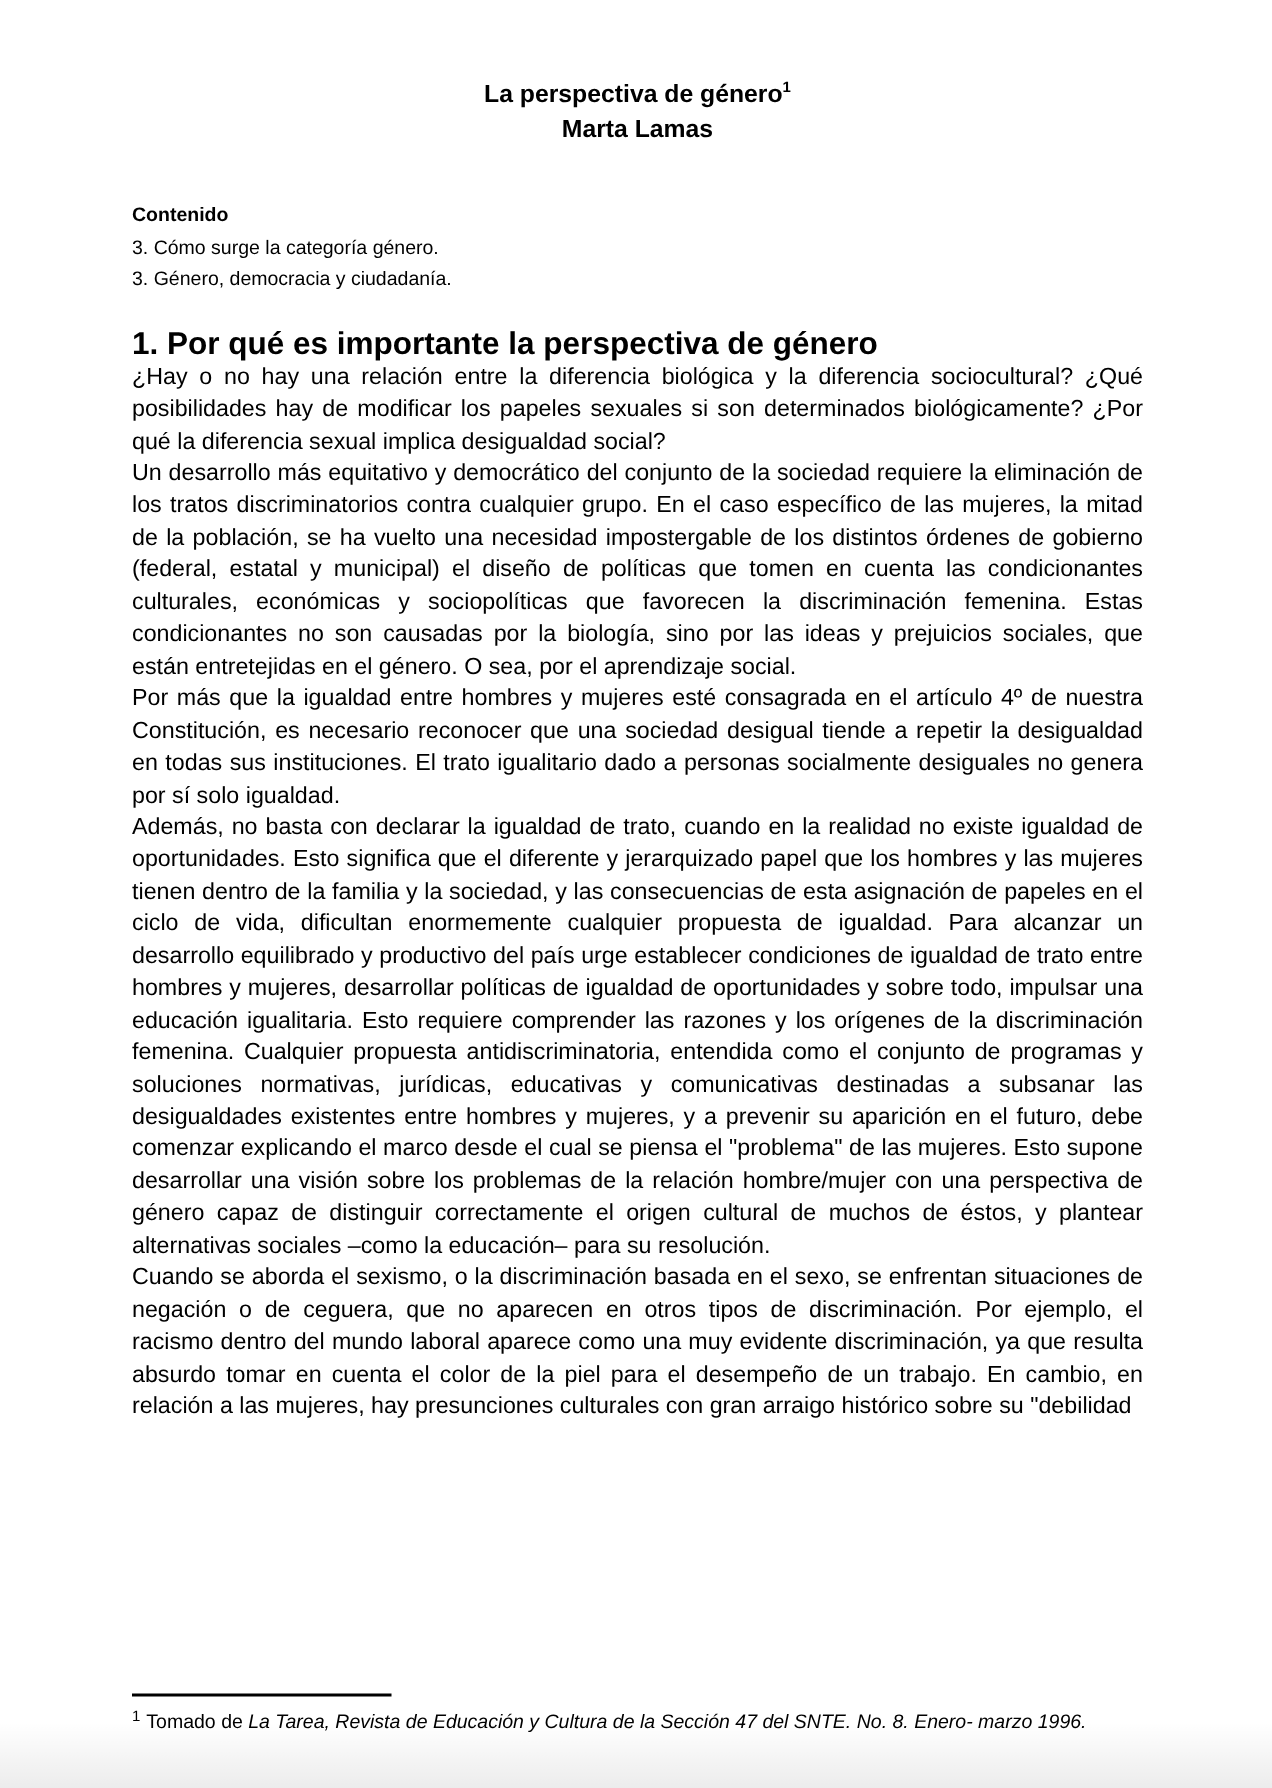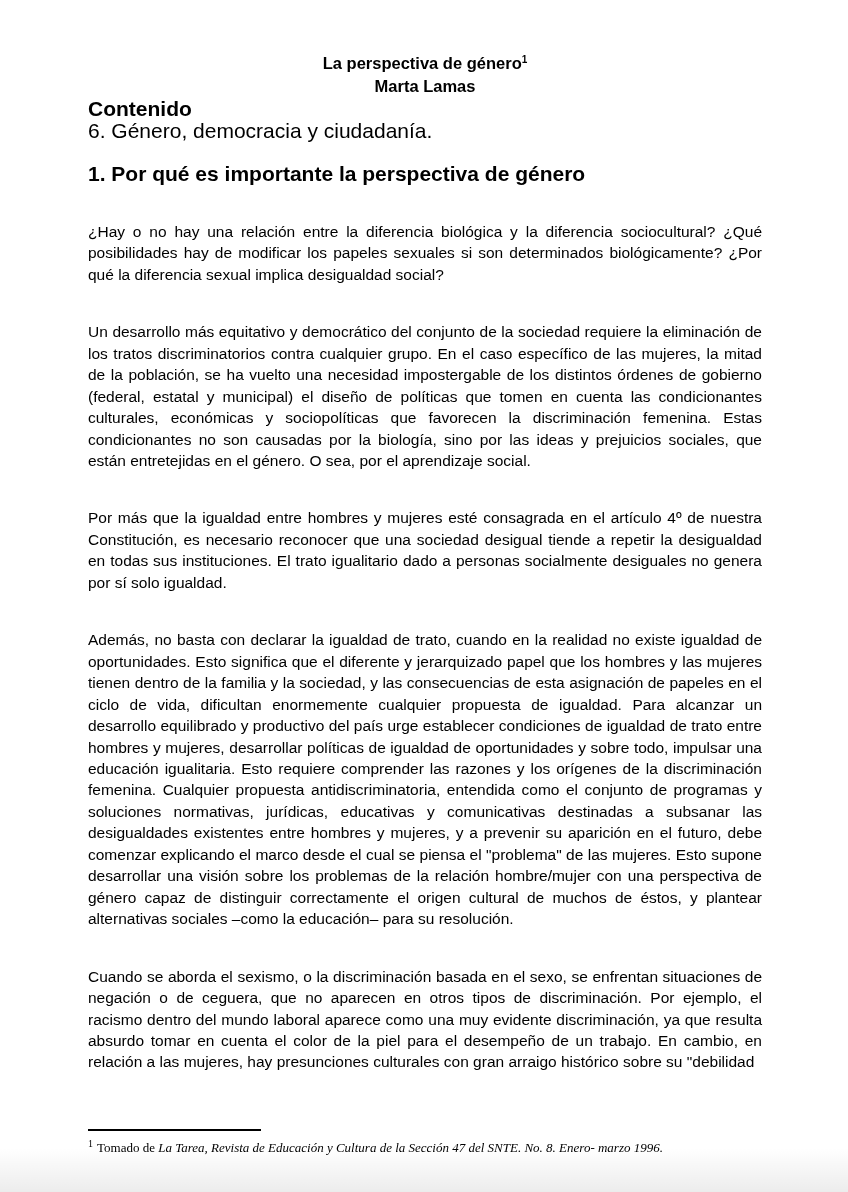--- a/index.html
+++ b/index.html
@@ -33,46 +33,45 @@
     font-weight: bold;
     font-size: 16.5px;
     line-height: 23px;
   }
   .title-block sup {
     font-size: 10px;
     vertical-align: super;
     line-height: 0;
   }
   .contents-block {
-    font-size: 21px;
+    margin-top: 34px;
+    font-size: 13px;
     line-height: 21.7px;
   }
   .contents-heading { font-weight: bold; }
   .contents-list { list-style: none; }
   .section-heading {
     margin-top: 22px;
     font-weight: bold;
     font-size: 21px;
     line-height: 21.5px;
   }
   .body-text {
     font-size: 15.5px;
     line-height: 21.45px;
   }
   .body-text p {
     text-align: justify;
-    margin-top: 36px;
   }
   .footnote-area {
     position: absolute;
     left: 88px;
     bottom: 36px;
     width: 676px;
     z-index: 1;
-    font-family: Liberation Serif, serif;
   }
   .footnote-separator {
     width: 173px;
     border: 0;
     border-top: 2px solid #000;
     margin-bottom: 8px;
   }
   .footnote-line {
     font-size: 13px;
     line-height: 17px;
@@ -93,21 +92,22 @@
   <div class="content">
 
     <div class="title-block">
       <div><span>La perspectiva de género</span><sup>1</sup></div>
       <div>Marta Lamas</div>
     </div>
 
     <div class="contents-block">
       <div class="contents-heading">Contenido</div>
       <ul class="contents-list">
-        <li>6. Género, democracia y ciudadanía.</li>
+        <li>3. Cómo surge la categoría género.</li>
+        <li>3. Género, democracia y ciudadanía.</li>
       </ul>
     </div>
 
     <div class="section-heading">1. Por qué es importante la perspectiva de género</div>
 
     <div class="body-text">
       <p>¿Hay o no hay una relación entre la diferencia biológica y la diferencia sociocultural? ¿Qué posibilidades hay de modificar los papeles sexuales si son determinados biológicamente? ¿Por qué la diferencia sexual implica desigualdad social?</p>
       <p>Un desarrollo más equitativo y democrático del conjunto de la sociedad requiere la eliminación de los tratos discriminatorios contra cualquier grupo. En el caso específico de las mujeres, la mitad de la población, se ha vuelto una necesidad impostergable de los distintos órdenes de gobierno (federal, estatal y municipal) el diseño de políticas que tomen en cuenta las condicionantes culturales, económicas y sociopolíticas que favorecen la discriminación femenina. Estas condicionantes no son causadas por la biología, sino por las ideas y prejuicios sociales, que están entretejidas en el género. O sea, por el aprendizaje social.</p>
       <p>Por más que la igualdad entre hombres y mujeres esté consagrada en el artículo 4º de nuestra Constitución, es necesario reconocer que una sociedad desigual tiende a repetir la desigualdad en todas sus instituciones. El trato igualitario dado a personas socialmente desiguales no genera por sí solo igualdad.</p>
       <p>Además, no basta con declarar la igualdad de trato, cuando en la realidad no existe igualdad de oportunidades. Esto significa que el diferente y jerarquizado papel que los hombres y las mujeres tienen dentro de la familia y la sociedad, y las consecuencias de esta asignación de papeles en el ciclo de vida, dificultan enormemente cualquier propuesta de igualdad. Para alcanzar un desarrollo equilibrado y productivo del país urge establecer condiciones de igualdad de trato entre hombres y mujeres, desarrollar políticas de igualdad de oportunidades y sobre todo, impulsar una educación igualitaria. Esto requiere comprender las razones y los orígenes de la discriminación femenina. Cualquier propuesta antidiscriminatoria, entendida como el conjunto de programas y soluciones normativas, jurídicas, educativas y comunicativas destinadas a subsanar las desigualdades existentes entre hombres y mujeres, y a prevenir su aparición en el futuro, debe comenzar explicando el marco desde el cual se piensa el "problema" de las mujeres. Esto supone desarrollar una visión sobre los problemas de la relación hombre/mujer con una perspectiva de género capaz de distinguir correctamente el origen cultural de muchos de éstos, y plantear alternativas sociales –como la educación– para su resolución.</p>

